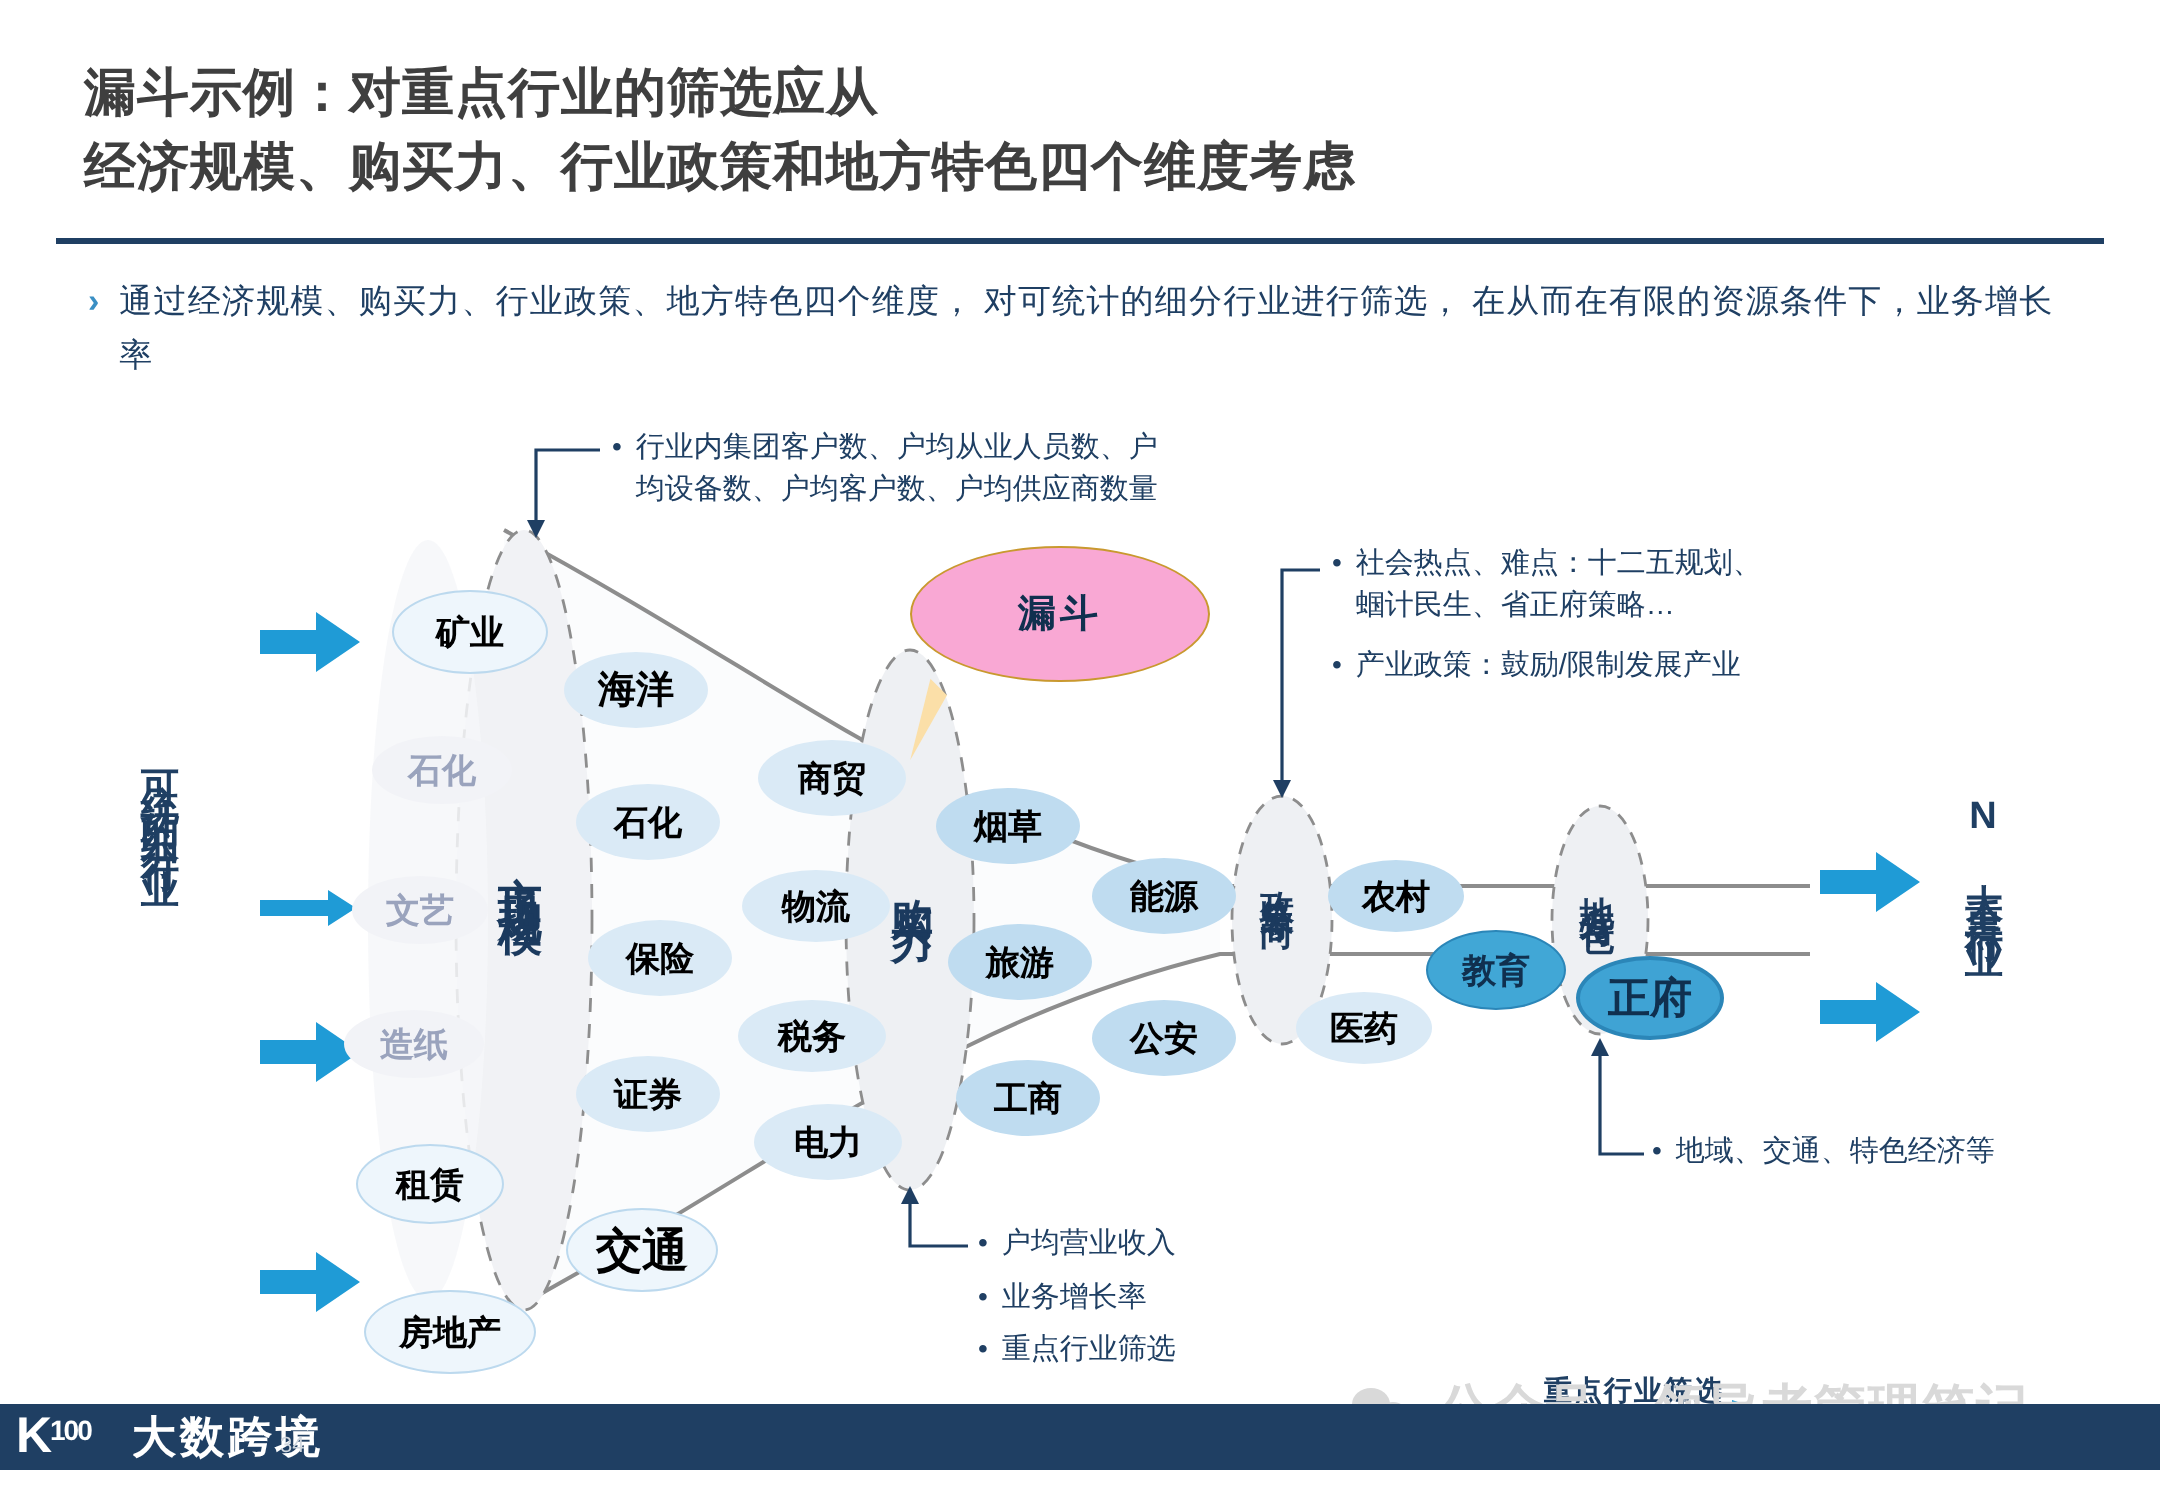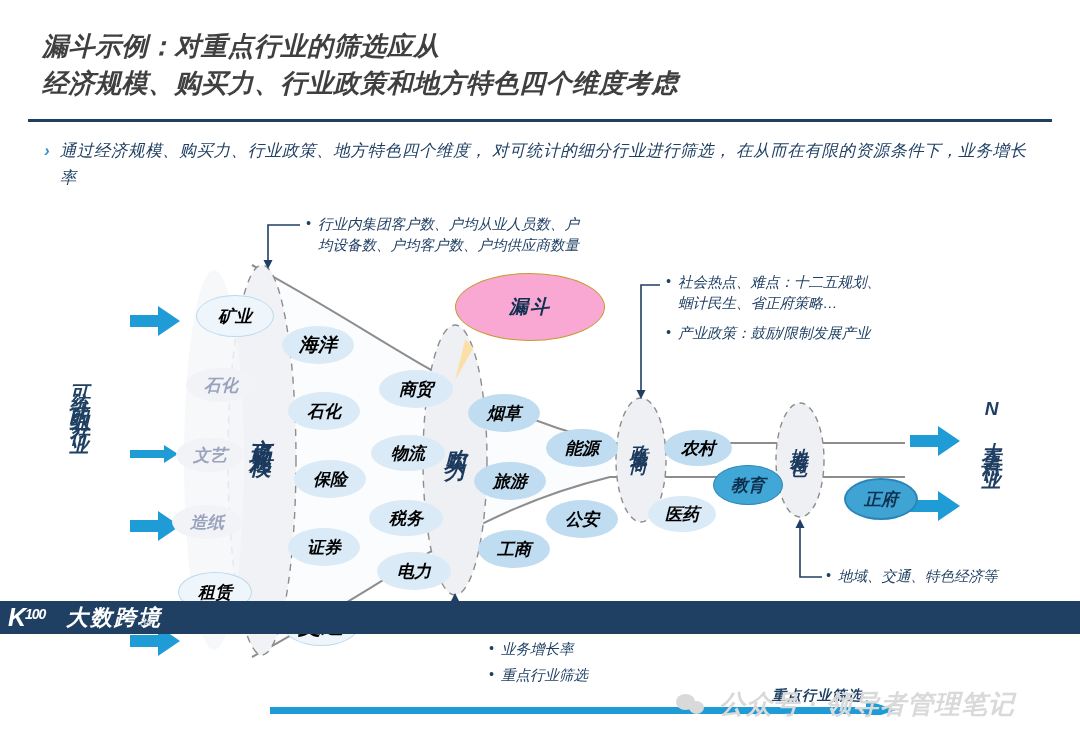--- a/index.html
+++ b/index.html
@@ -2,21 +2,21 @@
 <html><head>
 <meta charset="utf-8">
 <style>
   html,body{margin:0;padding:0;}
   body{
     width:1080px;height:747px;
     background:#ffffff;
     font-family:"Liberation Sans","DejaVu Sans",sans-serif;
     overflow:hidden;position:relative;
   }
-  #slide{position:absolute;inset:0;width:1080px;height:634px;background:#fff;font-style:italic;}
+  #slide{position:absolute;inset:0;width:1080px;height:735px;background:#fff;}
 
   
   .title-block{position:absolute;left:42px;top:28px;width:900px;}
   .title-line{
     font-size:26px;font-weight:bold;color:#3f3f3f;
     letter-spacing:.5px;line-height:1.42;white-space:nowrap;
   }
   .title-rule{
     position:absolute;left:28px;top:119px;width:1024px;height:3px;
     background:#1f3f63;
@@ -205,20 +205,21 @@
   <div class="stage-cap" id="cap-market">市场规模</div>
   <div class="stage-cap" id="cap-power">购买力</div>
   <div class="stage-cap" id="cap-policy">政策导向</div>
   <div class="stage-cap" id="cap-local">地方特色</div>
 
   <div class="pill ring" style="left:196px;top:295px;width:76px;height:40px;font-size:17px;">矿业</div>
   <div class="pill faint" style="left:186px;top:368px;width:70px;height:34px;font-size:17px;">石化</div>
   <div class="pill faint" style="left:176px;top:438px;width:68px;height:34px;font-size:17px;">文艺</div>
   <div class="pill faint" style="left:172px;top:505px;width:70px;height:34px;font-size:17px;">造纸</div>
   <div class="pill ring" style="left:178px;top:572px;width:72px;height:38px;font-size:17px;">租赁</div>
+  <div class="pill ring" style="left:182px;top:645px;width:84px;height:40px;font-size:17px;">房地产</div>
 
   <div class="pill soft" style="left:282px;top:326px;width:72px;height:38px;font-size:19px;">海洋</div>
   <div class="pill soft" style="left:288px;top:392px;width:72px;height:38px;font-size:17px;">石化</div>
   <div class="pill soft" style="left:294px;top:460px;width:72px;height:38px;font-size:17px;">保险</div>
   <div class="pill soft" style="left:288px;top:528px;width:72px;height:38px;font-size:17px;">证券</div>
   <div class="pill ring" style="left:283px;top:604px;width:74px;height:40px;font-size:23px;">交通</div>
 
   <div class="pill soft" style="left:379px;top:370px;width:74px;height:38px;font-size:17px;">商贸</div>
   <div class="pill soft" style="left:371px;top:435px;width:74px;height:36px;font-size:17px;">物流</div>
   <div class="pill soft" style="left:369px;top:500px;width:74px;height:36px;font-size:17px;">税务</div>
@@ -227,21 +228,21 @@
   <div class="pill mid" style="left:468px;top:394px;width:72px;height:38px;font-size:17px;">烟草</div>
   <div class="pill mid" style="left:474px;top:462px;width:72px;height:38px;font-size:17px;">旅游</div>
   <div class="pill mid" style="left:478px;top:530px;width:72px;height:38px;font-size:17px;">工商</div>
 
   <div class="pill mid" style="left:546px;top:429px;width:72px;height:38px;font-size:17px;">能源</div>
   <div class="pill mid" style="left:546px;top:500px;width:72px;height:38px;font-size:17px;">公安</div>
 
   <div class="pill mid" style="left:664px;top:430px;width:68px;height:36px;font-size:17px;">农村</div>
   <div class="pill soft" style="left:648px;top:496px;width:68px;height:36px;font-size:17px;">医药</div>
   <div class="pill strong" style="left:713px;top:465px;width:68px;height:38px;font-size:17px;">教育</div>
-  <div class="pill outline2" style="left:844px;top:478px;width:70px;height:38px;font-size:17px;">正府</div>
+  <div class="pill outline2" style="left:788px;top:478px;width:70px;height:38px;font-size:21px;">正府</div>
 
   <div id="callout-tail"></div>
   <div id="callout">漏斗</div>
 
   <div class="note" id="note-top-left">
     <ul>
       <li>
           <span class="dot">•</span>
           <span class="txt">行业内集团客户数、户均从业人员数、户均设备数、户均客户数、户均供应商数量</span>
         </li>

